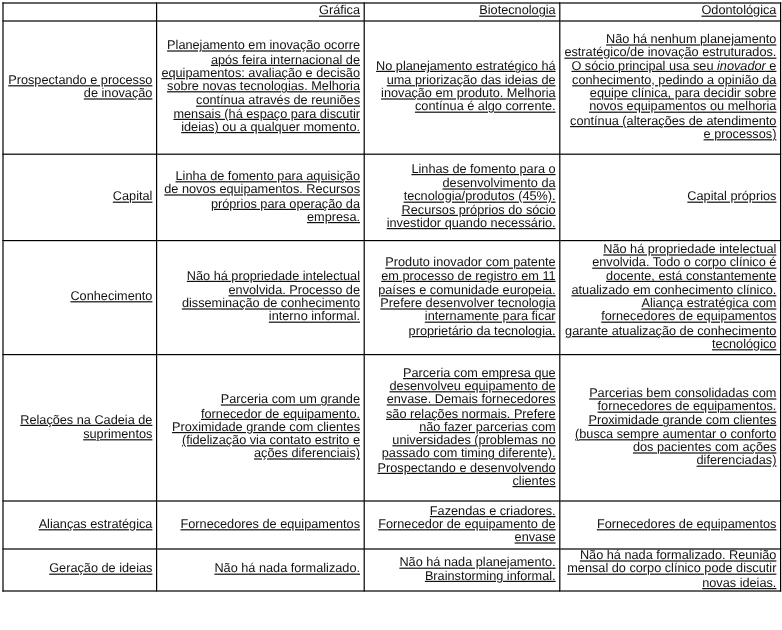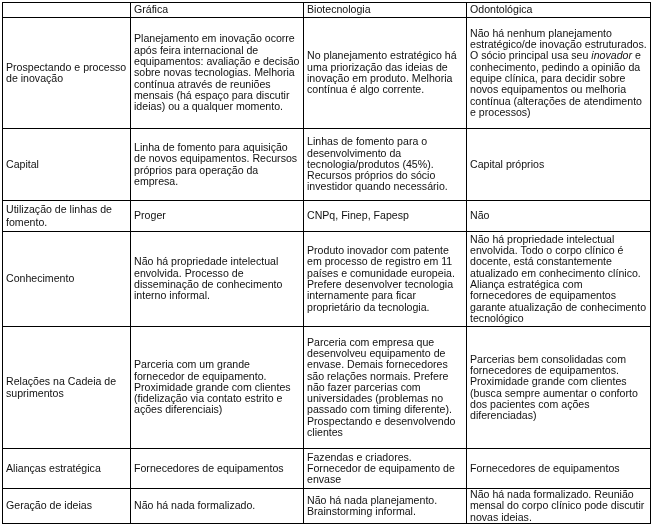--- a/index.html
+++ b/index.html
@@ -4,23 +4,24 @@
   <style>
     html, body { margin: 0; padding: 0; background: #ffffff; }
     body { width: 652px; height: 525px; overflow: hidden; position: relative; font-family: "Liberation Sans", sans-serif; color: #111; }
     table.grid {
       position: absolute; left: 2px; top: 2px;
       border-collapse: collapse; table-layout: fixed;
       width: 648px;
     }
     table.grid td, table.grid th {
       border: 1px solid #000;
-      text-align: left; vertical-align: middle;
+      text-align: right; vertical-align: middle;
       padding: 0 3px; font-size: 10.6px; line-height: 11.3px;
       font-weight: normal;
+      text-decoration: underline;
     }
     th.colhead { font-weight: bold; font-size: 10.8px; height: 14px; line-height: 13px; }
     td.rowhead { font-weight: bold; font-size: 12.2px; line-height: 13.5px; }
     td.rowhead.tight { line-height: 13px; }
     tr.r-header { height: 15px; }
     tr.r0 { height: 111px; }
     tr.r1 { height: 72px; }
     tr.r2 { height: 31px; }
     tr.r3 { height: 95px; }
     tr.r4 { height: 122px; }
@@ -53,26 +54,20 @@
     <td><span>Não há nenhum planejamento estratégico/de inovação estruturados. O sócio principal usa seu </span><em>inovador</em><span> e conhecimento, pedindo a opinião da equipe clínica, para decidir sobre novos equipamentos ou melhoria contínua (alterações de atendimento e processos)</span></td>
   </tr>
 
   <tr class="r1">
     <td class="rowhead">Capital</td>
     <td>Linha de fomento para aquisição de novos equipamentos. Recursos próprios para operação da empresa.</td>
     <td>Linhas de fomento para o desenvolvimento da tecnologia/produtos (45%). Recursos próprios do sócio investidor quando necessário.</td>
     <td>Capital próprios</td>
   </tr>
 
-  <tr class="r2">
-    <td class="rowhead tight">Utilização de linhas de fomento.</td>
-    <td>Proger</td>
-    <td>CNPq, Finep, Fapesp</td>
-    <td>Não</td>
-  </tr>
 
   <tr class="r3">
     <td class="rowhead">Conhecimento</td>
     <td>Não há propriedade intelectual envolvida. Processo de disseminação de conhecimento interno informal.</td>
     <td>Produto inovador com patente em processo de registro em 11 países e comunidade europeia. Prefere desenvolver tecnologia internamente para ficar proprietário da tecnologia.</td>
     <td>Não há propriedade intelectual envolvida. Todo o corpo clínico é docente, está constantemente atualizado em conhecimento clínico. Aliança estratégica com fornecedores de equipamentos garante atualização de conhecimento tecnológico</td>
   </tr>
 
   <tr class="r4">
     <td class="rowhead">Relações na Cadeia de suprimentos</td>

